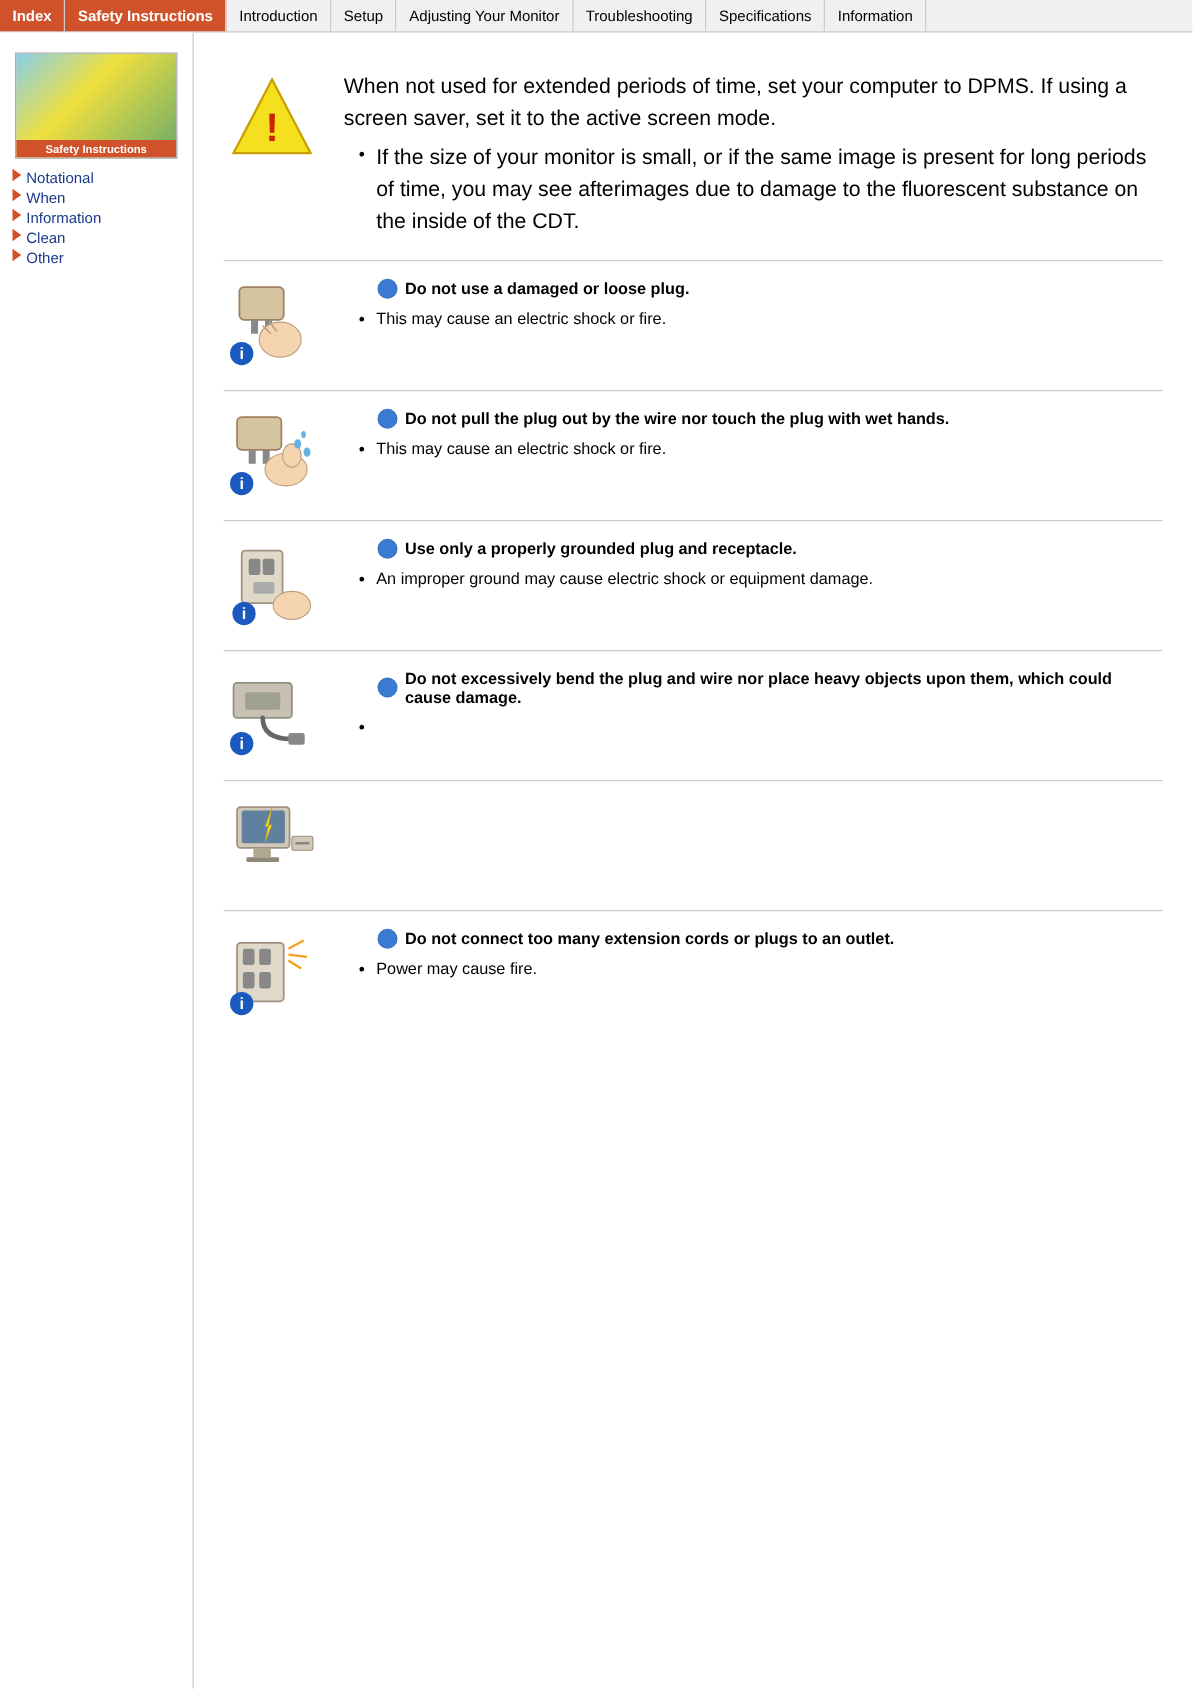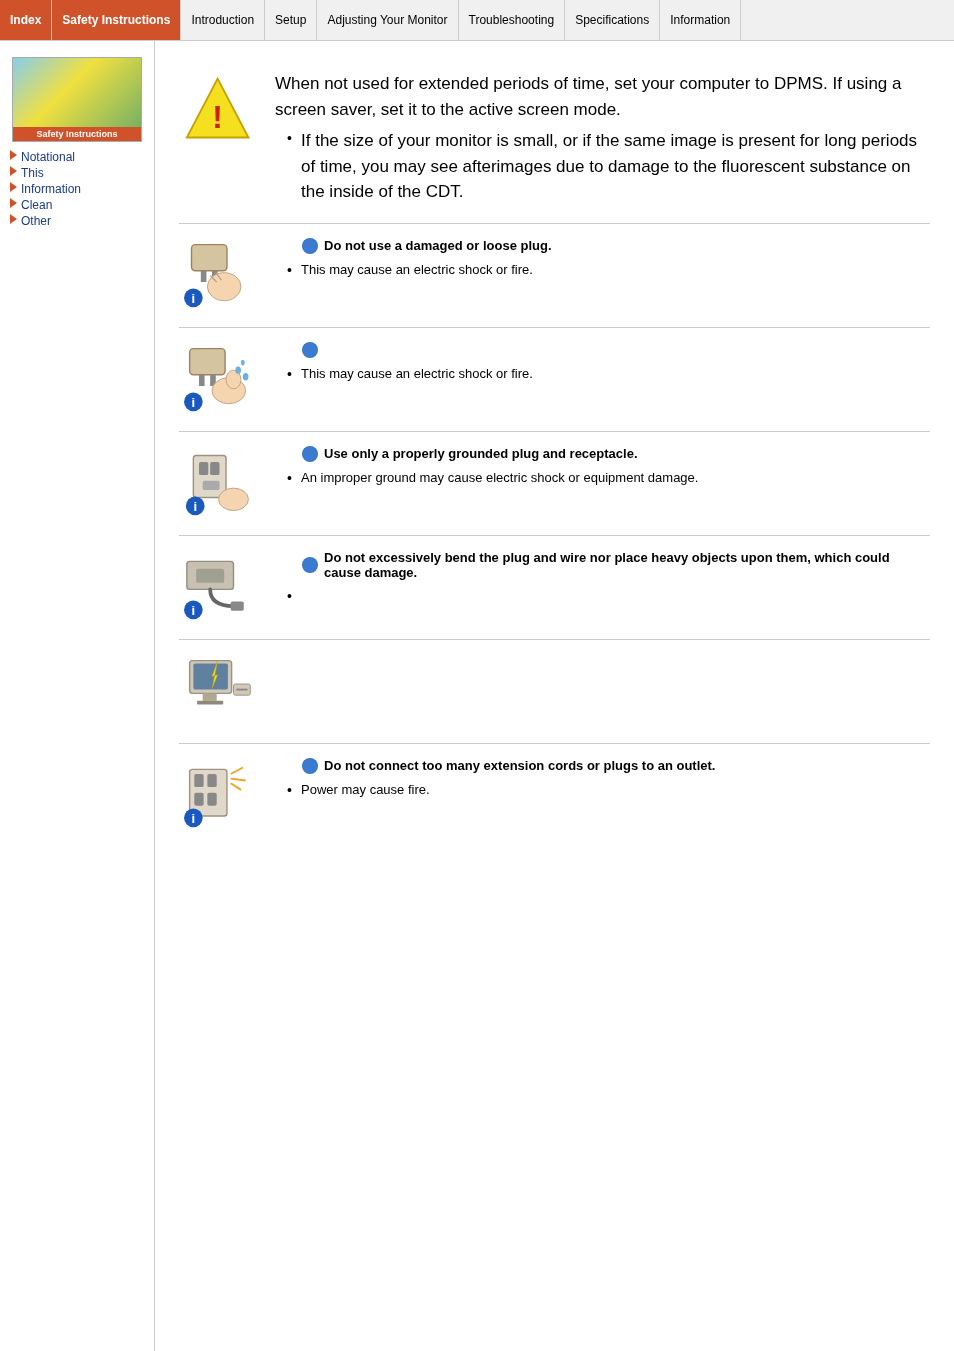--- a/index.html
+++ b/index.html
@@ -5,21 +5,21 @@
     * { box-sizing: border-box; margin: 0; padding: 0; }
     body { font-family: Arial, sans-serif; font-size: 13px; background: #fff; color: #000; }
 
     
     .nav-bar {
       display: flex;
       align-items: flex-start;
       background: #f0f0f0;
       border-bottom: 1px solid #ccc;
       padding: 0;
-      height: 41px;
+      height: 26px;
     }
     .nav-item {
       padding: 4px 10px;
       font-size: 12px;
       cursor: pointer;
       white-space: nowrap;
       border-right: 1px solid #ccc;
       height: 100%;
       display: flex;
       align-items: center;
@@ -164,21 +164,21 @@
       </div>
     </div>
 
     <ul class="sidebar-nav">
       <li>
         <span class="arrow-icon"></span>
         <a>Notational</a>
       </li>
       <li>
         <span class="arrow-icon"></span>
-        <a>This</a>
+        <a>When</a>
       </li>
       <li>
         <span class="arrow-icon"></span>
         <a>Information</a>
       </li>
       <li>
         <span class="arrow-icon"></span>
         <a>Clean</a>
       </li>
       <li>
@@ -245,20 +245,21 @@
           <ellipse cx="60" cy="28" rx="3" ry="4" fill="#6ab0e0"></ellipse>
           <ellipse cx="68" cy="35" rx="3" ry="4" fill="#6ab0e0"></ellipse>
           <ellipse cx="65" cy="20" rx="2" ry="3" fill="#6ab0e0"></ellipse>
           <circle cx="12" cy="62" r="10" fill="#1a5abf"></circle>
           <text x="12" y="67" text-anchor="middle" font-size="14" font-weight="bold" fill="#fff">i</text>
         </svg>
       </div>
       <div class="section-text">
         <div class="section-heading">
           <span class="globe-icon"></span>
+          <strong>Do not pull the plug out by the wire nor touch the plug with wet hands.</strong>
         </div>
         <ul class="bullet-list">
           <li>This may cause an electric shock or fire.</li>
         </ul>
       </div>
     </div>
 
     <div class="section-block">
       <div class="section-image img-container">
         <svg viewBox="0 0 80 75" xmlns="http://www.w3.org/2000/svg">

